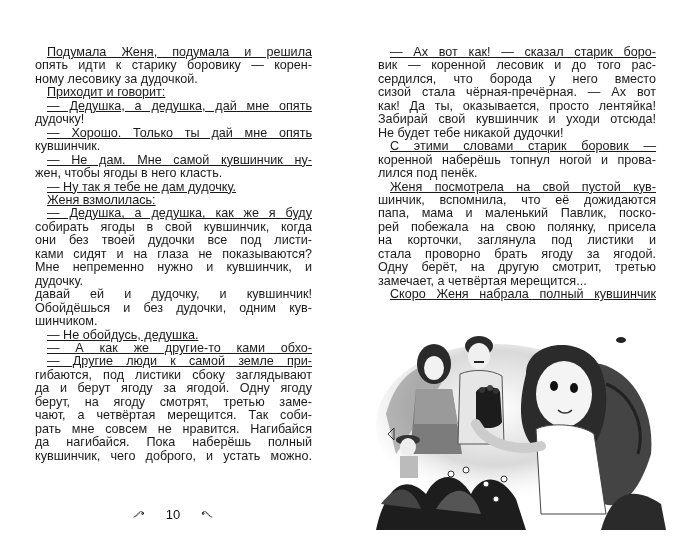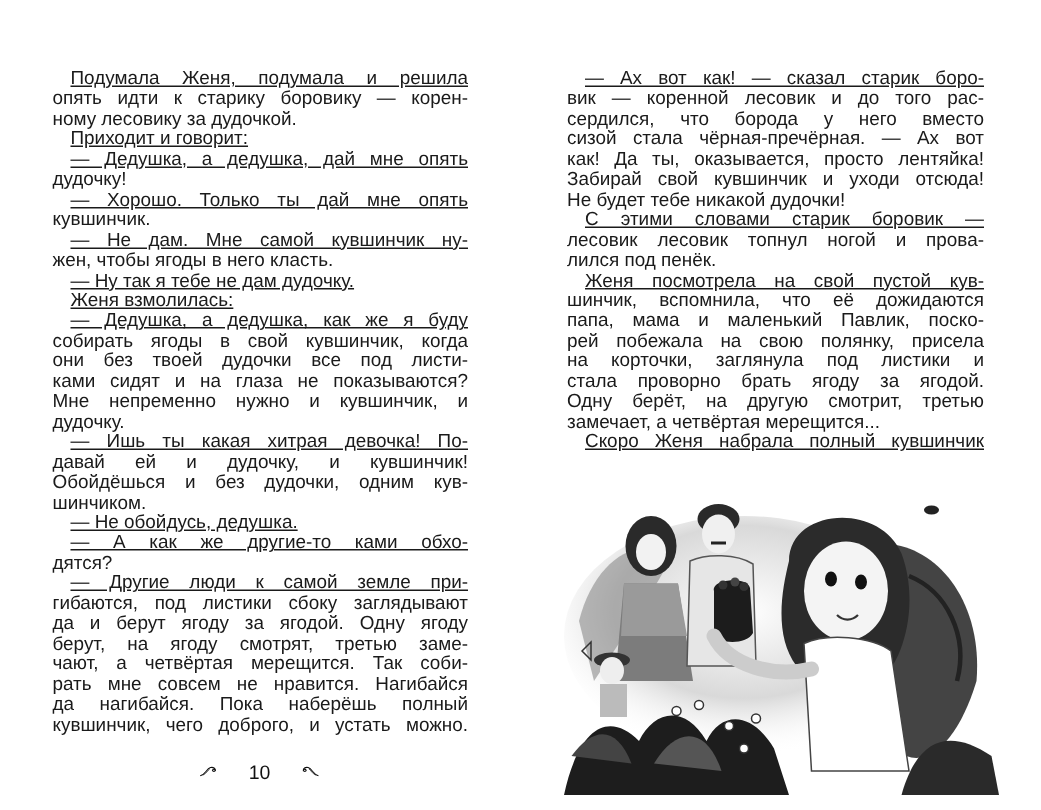--- a/index.html
+++ b/index.html
@@ -33,27 +33,25 @@
       <span class="line ind">— Не дам. Мне самой кувшинчик ну-</span>
       <span class="line last">жен, чтобы ягоды в него класть.</span>
       <span class="line ind last">— Ну так я тебе не дам дудочку.</span>
       <span class="line ind last">Женя взмолилась:</span>
       <span class="line ind">— Дедушка, а дедушка, как же я буду</span>
       <span class="line">собирать ягоды в свой кувшинчик, когда</span>
       <span class="line">они без твоей дудочки все под листи-</span>
       <span class="line">ками сидят и на глаза не показываются?</span>
       <span class="line">Мне непременно нужно и кувшинчик, и</span>
       <span class="line last">дудочку.</span>
-      <span class="line ind">— Ишь ты какая хитрая девочка! По-</span>
       <span class="line">давай ей и дудочку, и кувшинчик!</span>
       <span class="line">Обойдёшься и без дудочки, одним кув-</span>
       <span class="line last">шинчиком.</span>
       <span class="line ind last">— Не обойдусь, дедушка.</span>
       <span class="line ind">— А как же другие-то ками обхо-</span>
-      <span class="line last">дятся?</span>
       <span class="line ind">— Другие люди к самой земле при-</span>
       <span class="line">гибаются, под листики сбоку заглядывают</span>
       <span class="line">да и берут ягоду за ягодой. Одну ягоду</span>
       <span class="line">берут, на ягоду смотрят, третью заме-</span>
       <span class="line">чают, а четвёртая мерещится. Так соби-</span>
       <span class="line">рать мне совсем не нравится. Нагибайся</span>
       <span class="line">да нагибайся. Пока наберёшь полный</span>
       <span class="line">кувшинчик, чего доброго, и устать можно.</span>
     </div>
   <div class="pagenum">
@@ -76,21 +74,21 @@
 <div class="page" style="left:347px;width:347px;">
   <div class="col" id="right-col" style="left:31px;">
       <span class="line ind">— Ах вот как! — сказал старик боро-</span>
       <span class="line">вик — коренной лесовик и до того рас-</span>
       <span class="line">сердился, что борода у него вместо</span>
       <span class="line">сизой стала чёрная-пречёрная. — Ах вот</span>
       <span class="line">как! Да ты, оказывается, просто лентяйка!</span>
       <span class="line">Забирай свой кувшинчик и уходи отсюда!</span>
       <span class="line last">Не будет тебе никакой дудочки!</span>
       <span class="line ind">С этими словами старик боровик —</span>
-      <span class="line">лесовик лесовик топнул ногой и прова-</span>
+      <span class="line">коренной наберёшь топнул ногой и прова-</span>
       <span class="line last">лился под пенёк.</span>
       <span class="line ind">Женя посмотрела на свой пустой кув-</span>
       <span class="line">шинчик, вспомнила, что её дожидаются</span>
       <span class="line">папа, мама и маленький Павлик, поско-</span>
       <span class="line">рей побежала на свою полянку, присела</span>
       <span class="line">на корточки, заглянула под листики и</span>
       <span class="line">стала проворно брать ягоду за ягодой.</span>
       <span class="line">Одну берёт, на другую смотрит, третью</span>
       <span class="line last">замечает, а четвёртая мерещится...</span>
       <span class="line ind">Скоро Женя набрала полный кувшинчик</span>

